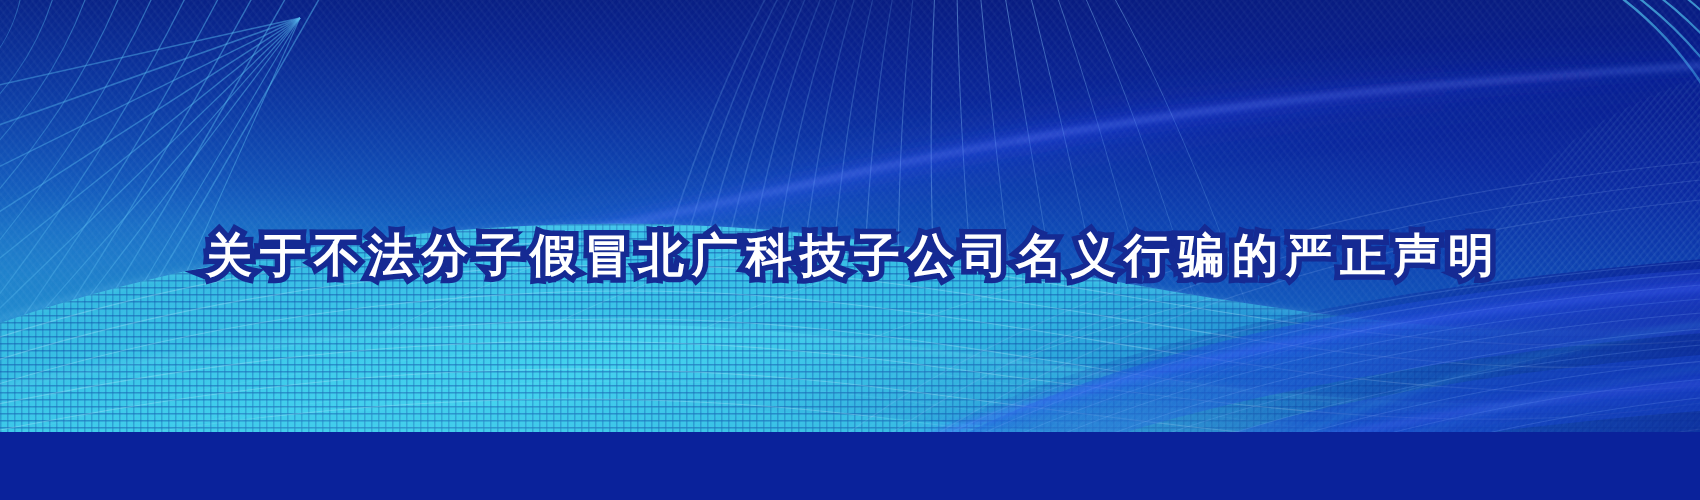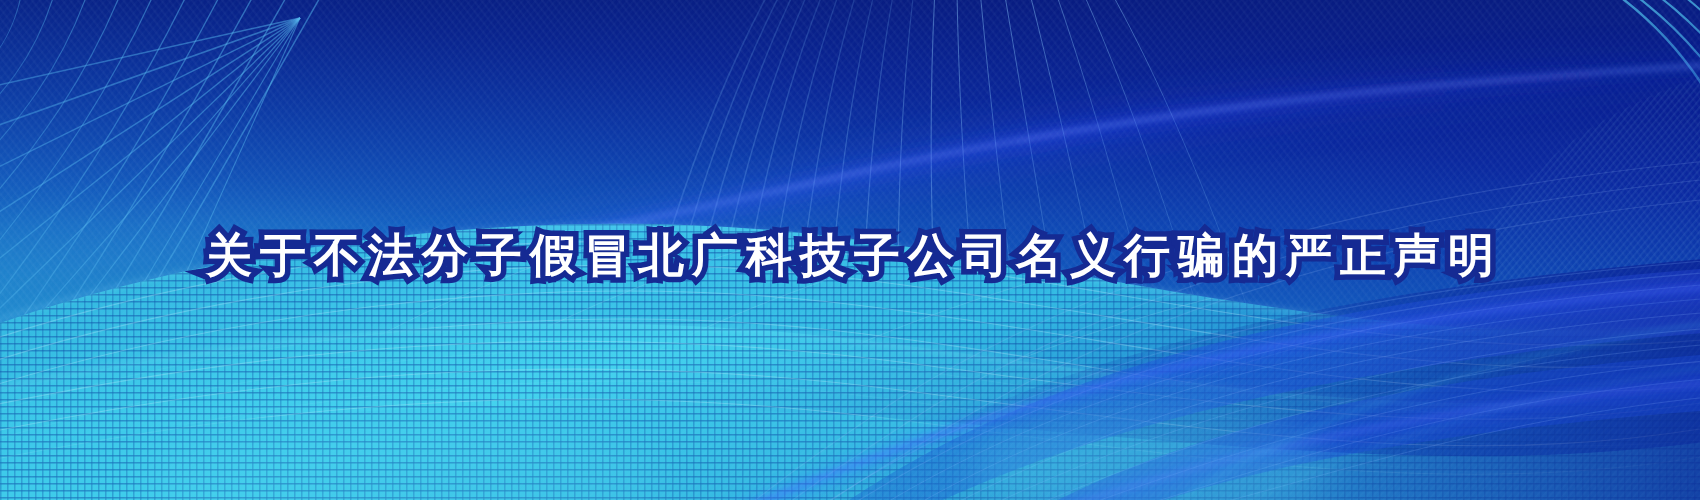--- a/index.html
+++ b/index.html
@@ -3,21 +3,21 @@
 <meta charset="utf-8">
 <style>
   html, body {
     margin: 0;
     padding: 0;
     background: #0a229b;
   }
   #banner {
     position: relative;
     width: 1700px;
-    height: 500px;
+    height: 432px;
     overflow: hidden;
     font-family: "Liberation Sans", "DejaVu Sans", sans-serif;
     background: #4c1d95;
   }
   #banner svg.layer {
     position: absolute;
     left: 0;
     top: 0;
     width: 1700px;
     height: 500px;

